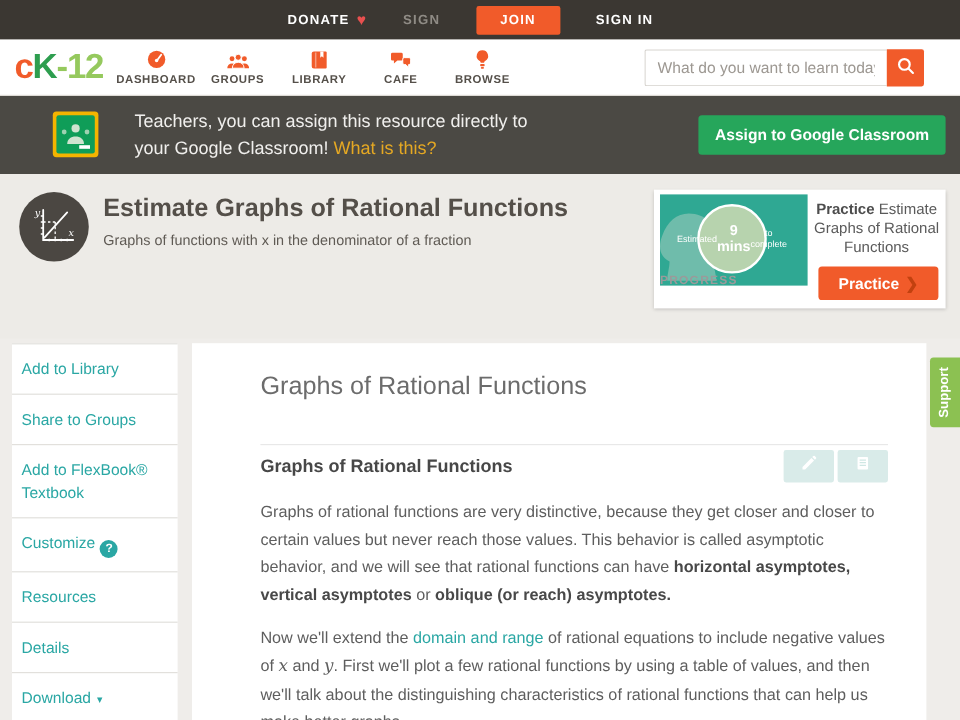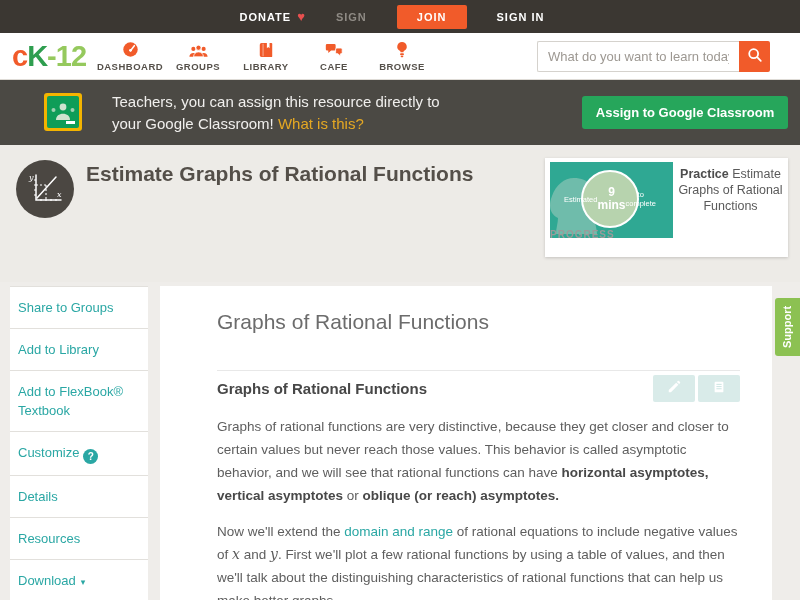--- a/index.html
+++ b/index.html
@@ -294,49 +294,53 @@
       <g stroke="#fff" stroke-width="1.1" stroke-dasharray="2 2" fill="none">
         <path d="M9 14h10"></path>
           <path d="M19 14v15"></path>
       </g>
       <text x="2" y="9" fill="#fff" font-size="8" font-style="italic" font-family="DejaVu Serif, serif">y</text>
       <text x="30" y="26" fill="#fff" font-size="8" font-style="italic" font-family="DejaVu Serif, serif">x</text>
     </svg>
   </div>
   <div class="ph-titles">
     <div class="ph-title">Estimate Graphs of Rational Functions</div>
+    <div class="ph-sub">Graphs of functions with x in the denominator of a fraction</div>
   </div>
 
   <div class="practice-card">
     <div class="pc-img">
       <svg class="pc-head-svg" width="70" height="70" viewBox="0 0 70 70">
         <path fill="#6fbcab" d="M30 6c14 0 24 10 24 24 0 8-3 13-3 18 0 5 2 9 2 14H12c0-6 2-11 2-16C6 42 4 34 8 24 12 13 20 6 30 6z"></path>
       </svg>
       <div class="pc-badge">
         <span class="b1">Estimated</span>
         <span class="b2">9 mins</span>
         <span class="b3">to complete</span>
       </div>
     </div>
     <div class="pc-progress">PROGRESS</div>
     <div class="pc-right">
       <b>Practice</b><span> Estimate Graphs of Rational Functions</span>
     </div>
+    <button class="pc-btn">
+      <span>Practice</span><span class="chev">❯</span>
+    </button>
   </div>
 </div>
 
 <div class="sidebar">
+  <div class="sb-item">Add to Library</div>
   <div class="sb-item">Share to Groups</div>
-  <div class="sb-item">Add to Library</div>
   <div class="sb-item">Add to FlexBook® Textbook</div>
   <div class="sb-item">
     <span>Customize</span><span class="qbadge">?</span>
   </div>
+  <div class="sb-item">Resources</div>
   <div class="sb-item">Details</div>
-  <div class="sb-item">Resources</div>
   <div class="sb-item">
     <span>Download</span><span class="caret">▾</span>
   </div>
 
 </div>
 
 <div class="main-card">
   <h1 class="art-title">Graphs of Rational Functions</h1>
   <hr class="art-hr">
   <div class="sec-row">

